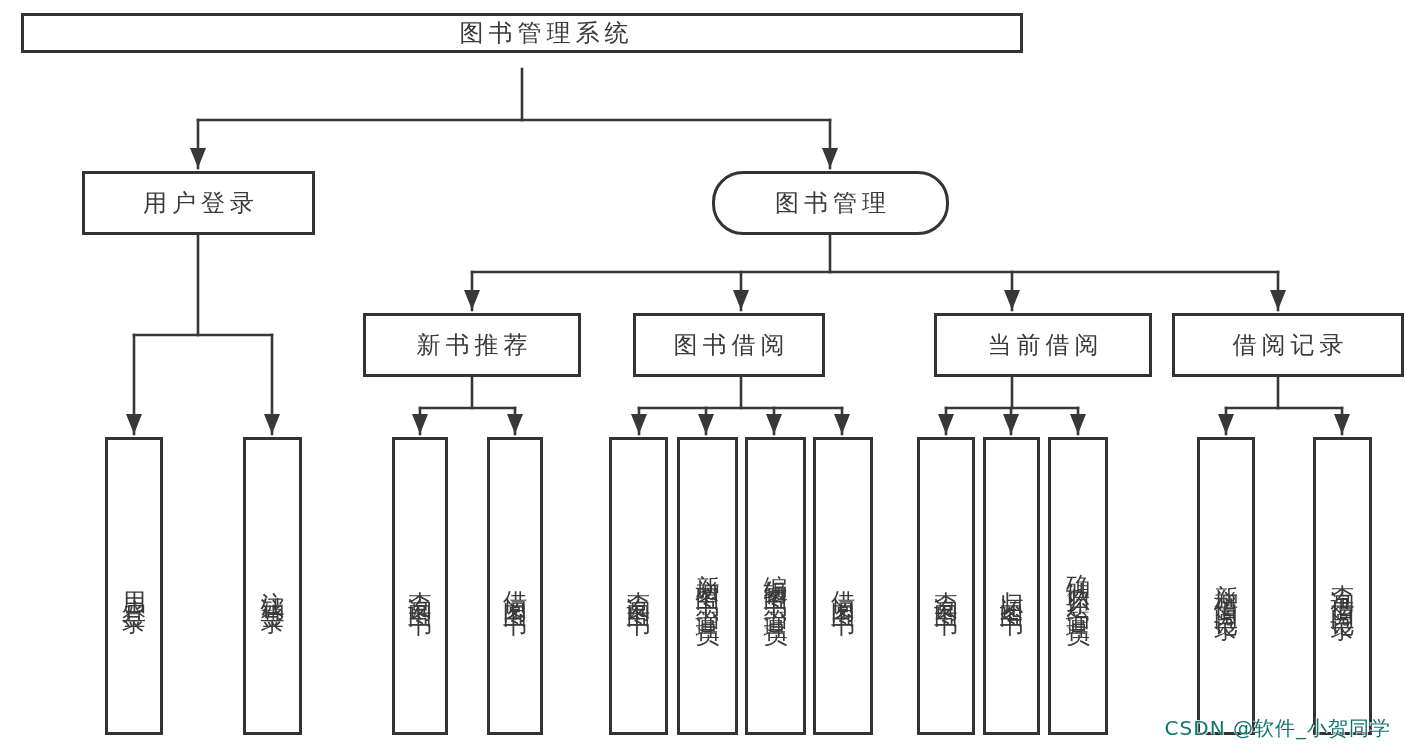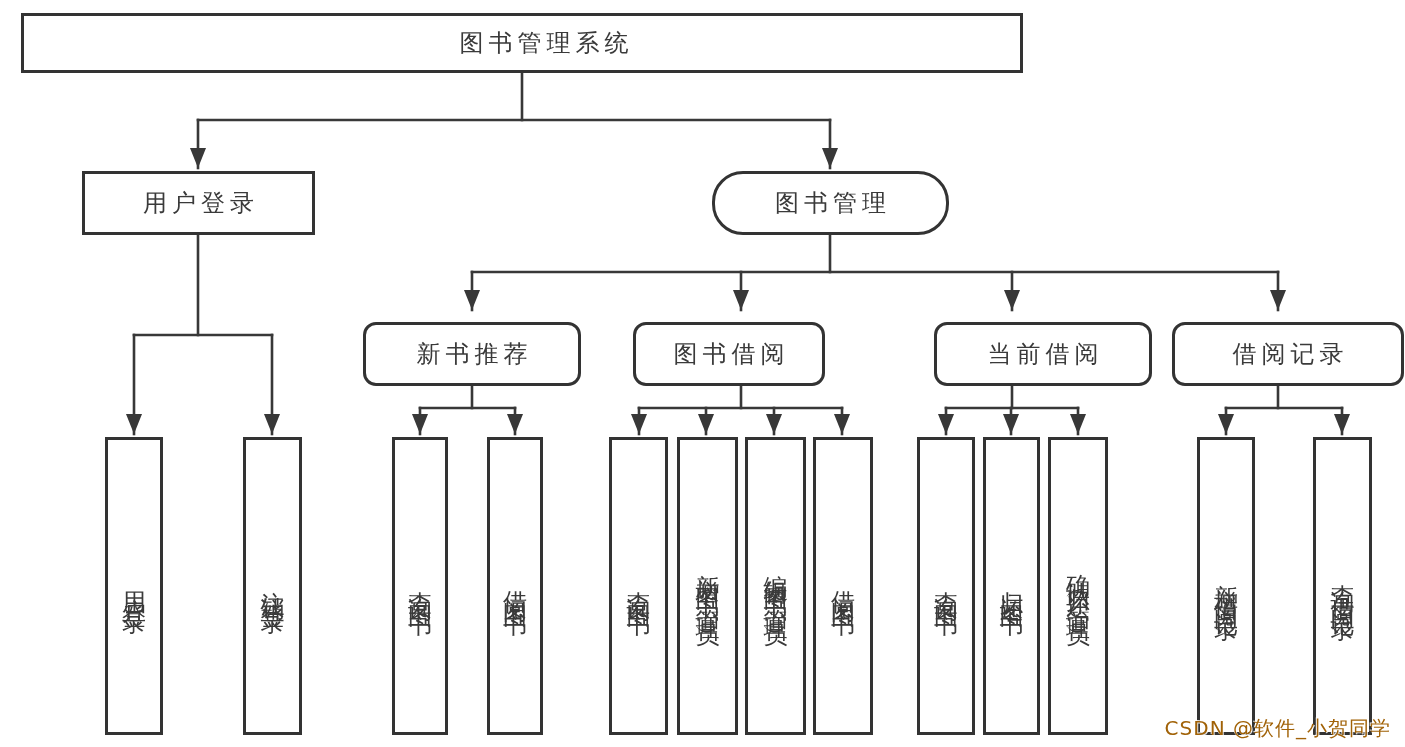--- a/index.html
+++ b/index.html
@@ -8,33 +8,33 @@
     font-family:"DejaVu Sans","Liberation Sans",sans-serif;
   }
   #wires{position:absolute;left:0;top:0;width:1405px;height:747px;}
   .node{
     position:absolute;box-sizing:border-box;background:#ffffff;
     border:3px solid #333333;color:#3a3a3a;
     display:flex;align-items:center;justify-content:center;
     font-size:24px;letter-spacing:5px;white-space:nowrap;
   }
   .hnode{text-indent:5px;} 
-  .lvl1{left:21px;top:13px;width:1002px;height:60px;padding-left:44px;}
+  .lvl1{left:21px;top:13px;width:1002px;height:40px;padding-left:44px;}
   .lvl2,.lvl3{height:64px;}
   .lvl2{top:171px;}
-  .lvl3{top:322px;border-radius:13px;}
+  .lvl3{top:313px;}
   .leaf{top:437px;height:298px;}
   .vtext{
     writing-mode:vertical-rl;text-orientation:mixed;
     font-size:24px;letter-spacing:7px;line-height:1;
     display:block;
   }
   #watermark{
     position:absolute;right:14px;bottom:5px;
-    font-size:20px;letter-spacing:1px;color:#a16207;
+    font-size:20px;letter-spacing:1px;color:#0f766e;
     text-shadow:1px 1px 0 rgba(255,255,255,.85), -1px -1px 0 rgba(255,255,255,.85);
   }
 </style>
 </head>
 <body>
 
 <div id="canvas">
 
   <svg id="wires" width="1405" height="747" viewBox="0 0 1405 747">
     <defs>

